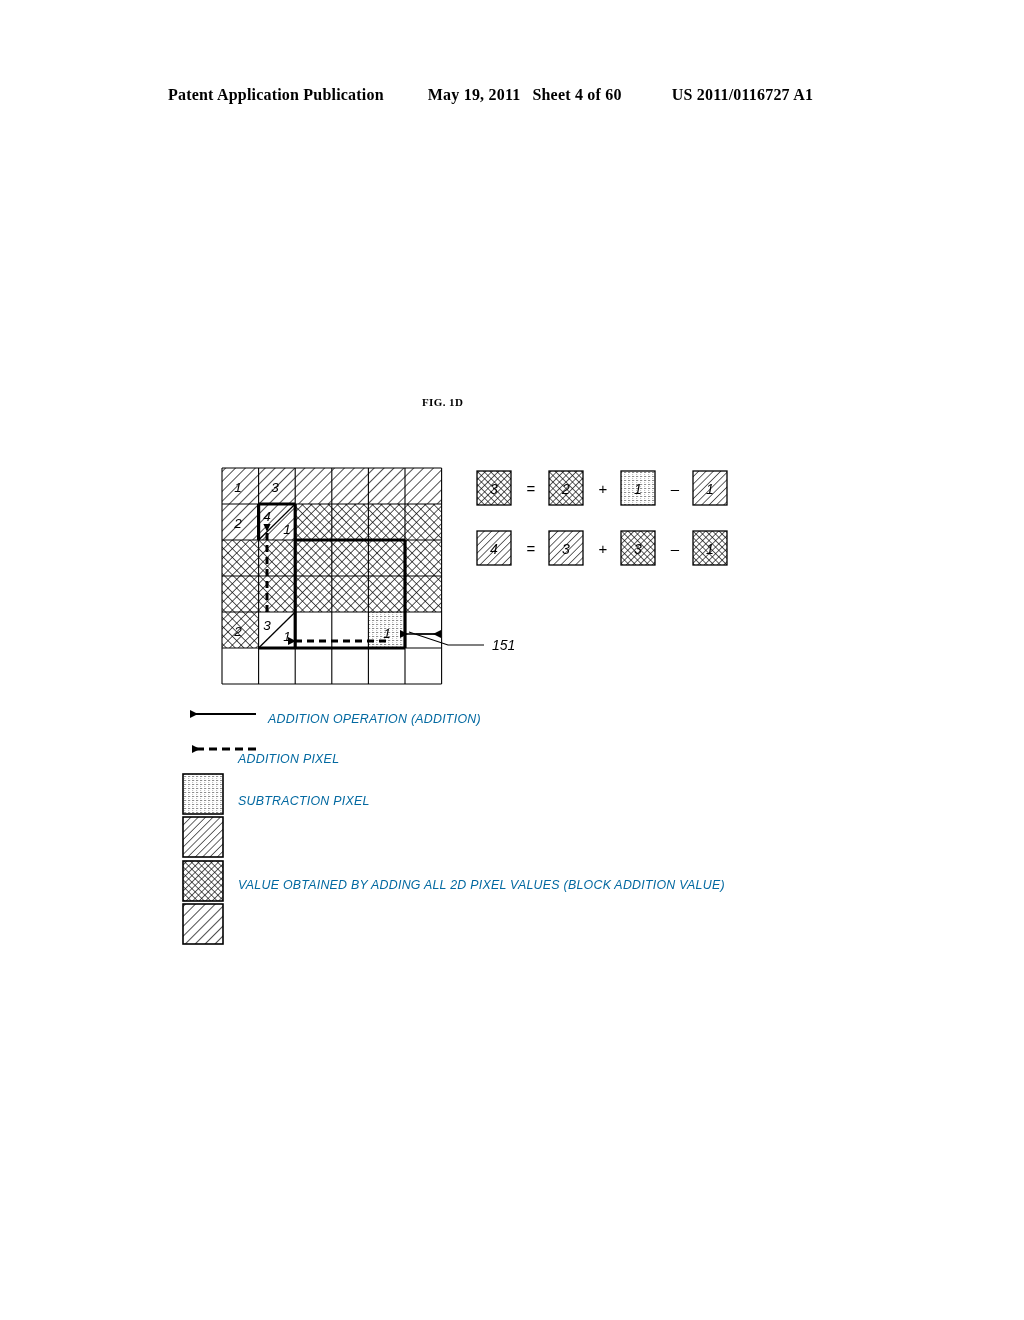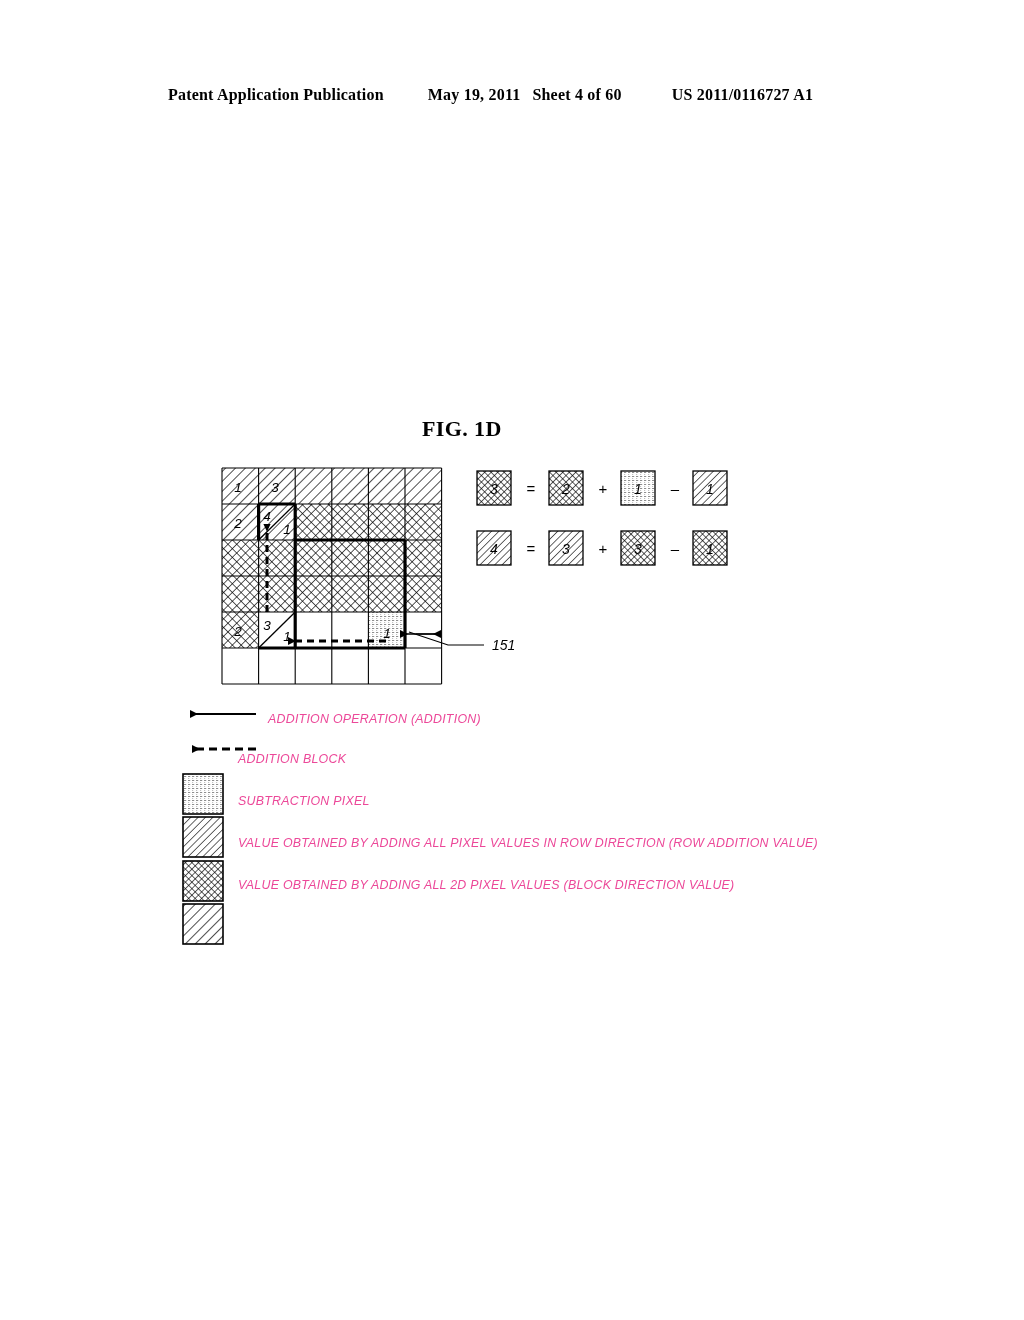--- a/index.html
+++ b/index.html
@@ -32,25 +32,25 @@
     margin-left: 48px;
   }
   #page-header .hdr-left   { }
   #page-header .hdr-mid    { margin-left: 44px; font-family: Liberation Serif, serif; }
   #page-header .hdr-sheet  { margin-left: 12px; }
   #page-header .hdr-right  { margin-left: 50px; text-align: right; }
 
   
   #fig-title {
     position: absolute;
-    top: 416px;
+    top: 396px;
     left: 422px;
     font-family: "Liberation Serif", serif;
     font-weight: bold;
-    font-size: 22px;
+    font-size: 11px;
     letter-spacing: 0.4px;
   }
 
   
   #figure {
     position: absolute;
     left: 0;
     top: 0;
     width: 1024px;
     height: 1320px;
@@ -77,21 +77,21 @@
     display: flex;
     align-items: center;
     height: 100%;
   }
   .legend-text {
     font-family: "Liberation Sans", sans-serif;
     font-style: italic;
     font-size: 12.4px;
     letter-spacing: 0.25px;
     white-space: nowrap;
-    color: #ec4899;
+    color: #0369a1;
   }
   .legend-row.sw-row { height: 42px; }
   .legend-row.sw-row .legend-mark { width: 56px; flex: 0 0 56px; }
 </style>
 </head>
 <body>
 
 <div id="page-header">
   <span class="hdr-left">Patent Application Publication</span>
   <span class="hdr-mid">May 19, 2011</span>
@@ -258,27 +258,26 @@
   <rect x="183" y="904" width="40" height="40" fill="url(#pDiag)" stroke="#000000" stroke-width="1.6"></rect>
 </svg>
 
 <div id="legend">
   <div class="legend-row arrow-row">
     <span class="legend-mark"></span>
     <span class="legend-text">ADDITION OPERATION (ADDITION)</span>
   </div>
   <div class="legend-row sw-row">
     <span class="legend-mark"></span>
-    <span class="legend-text">ADDITION BLOCK</span>
+    <span class="legend-text">ADDITION PIXEL</span>
   </div>
   <div class="legend-row sw-row">
     <span class="legend-mark"></span>
     <span class="legend-text">SUBTRACTION PIXEL</span>
   </div>
   <div class="legend-row sw-row">
     <span class="legend-mark"></span>
-    <span class="legend-text">VALUE OBTAINED BY ADDING ALL PIXEL VALUES IN ROW DIRECTION (ROW ADDITION VALUE)</span>
-  </div>
-  <div class="legend-row sw-row">
-    <span class="legend-mark"></span>
-    <span class="legend-text">VALUE OBTAINED BY ADDING ALL 2D PIXEL VALUES (BLOCK DIRECTION VALUE)</span>
+  </div>
+  <div class="legend-row sw-row">
+    <span class="legend-mark"></span>
+    <span class="legend-text">VALUE OBTAINED BY ADDING ALL 2D PIXEL VALUES (BLOCK ADDITION VALUE)</span>
   </div>
 </div>
 
 </body></html>

